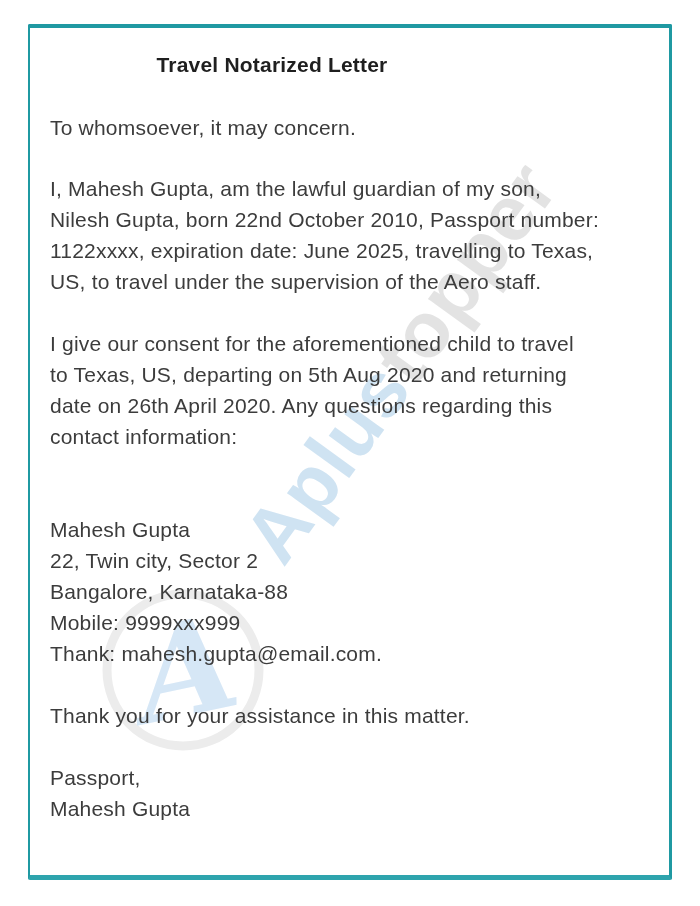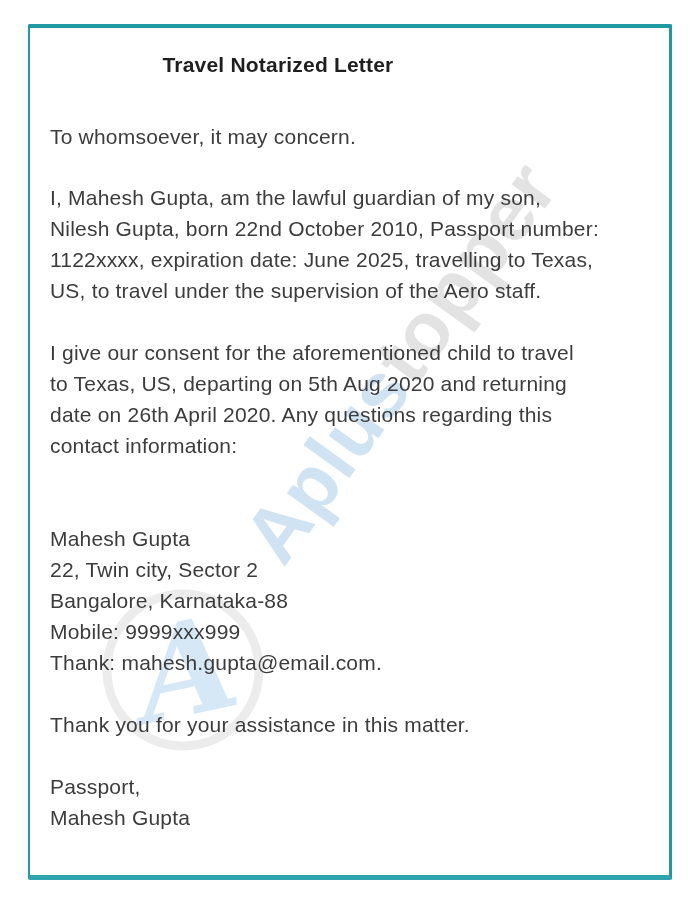--- a/index.html
+++ b/index.html
@@ -9,27 +9,27 @@
   }
   .frame{
     position:absolute;left:28px;top:24px;width:644px;height:856px;
     box-sizing:border-box;border-radius:2px;z-index:3;pointer-events:none;
     border-left:2px solid var(--border-color,#1f99a2);
     border-right:3px solid var(--border-color,#1f99a2);
     border-top:4px solid var(--border-color,#1f99a2);
     border-bottom:5px solid var(--border-bottom-color,#2ea4ad);
   }
   .title{
-    position:absolute;top:53px;left:22px;width:512px;text-align:center;
+    position:absolute;top:53px;left:16px;width:512px;text-align:center;
     font-size:21px;font-weight:bold;color:var(--title-color,#1f1f1f);
     letter-spacing:.2px;z-index:2;
   }
   .block{
     position:absolute;left:50px;z-index:2;color:var(--text-color,#3c3c3c);
-    font-size:21px;line-height:31px;letter-spacing:.2px;white-space:nowrap;margin-top:9px;
+    font-size:21px;line-height:31px;letter-spacing:.2px;white-space:nowrap;
   }
   .salutation{top:112px;}
   .para1{top:173px;}
   .para2{top:328px;}
   .contact{top:514px;}
   .thanks{top:700px;}
   .closing{top:762px;}
   .watermark{
     position:absolute;left:160px;top:312px;width:480px;height:100px;
     transform:rotate(-54deg);font-size:78px;font-weight:bold;z-index:1;

